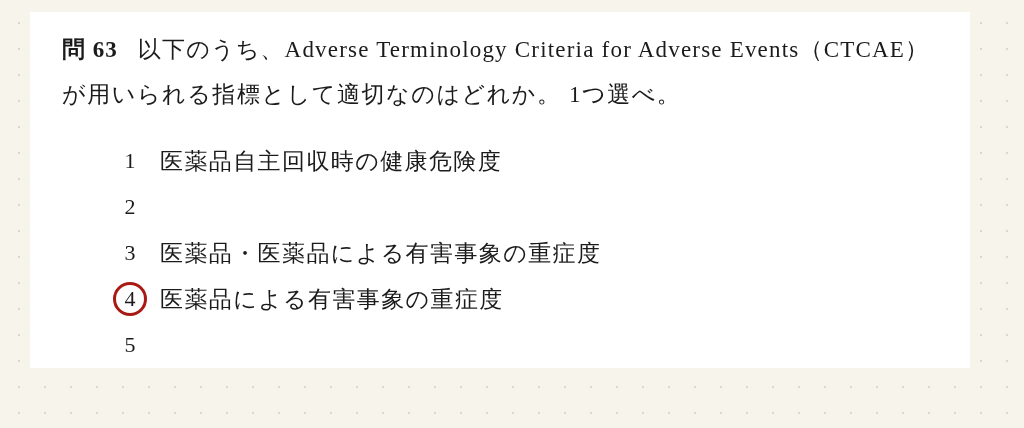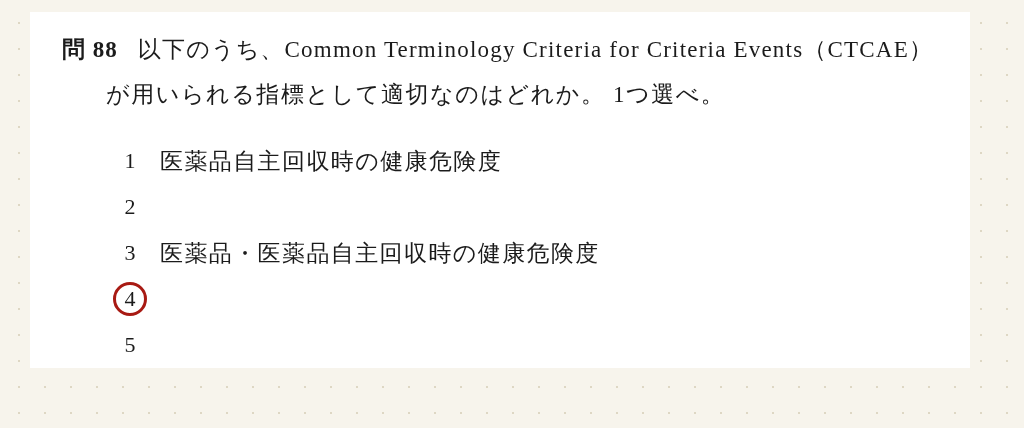--- a/index.html
+++ b/index.html
@@ -51,21 +51,20 @@
     font-size: 23px;
     margin-right: 20px;
     letter-spacing: 1px;
   }
   .q-text-1 {
     font-size: 23px;
     letter-spacing: 1.2px;
   }
   .q-line2 {
     margin-top: 14px;
-    margin-left: 44px;
     font-size: 23px;
     letter-spacing: 1.6px;
     color: #1b1b1b;
     white-space: nowrap;
   }
   .choices {
     position: absolute;
     left: 78px;
     top: 128px;
   }
@@ -106,44 +105,45 @@
 </style>
 </head>
 <body>
 
 <div class="bg-dots"></div>
 
 <div class="sheet">
 
   <div class="question-block">
     <div class="q-line1">
-      <span class="q-number">問 88</span>
-      <span class="q-text-1">以下のうち、Common Terminology Criteria for Criteria Events（CTCAE）</span>
+      <span class="q-number">問 63</span>
+      <span class="q-text-1">以下のうち、Adverse Terminology Criteria for Adverse Events（CTCAE）</span>
     </div>
     <div class="q-line2">が用いられる指標として適切なのはどれか。 1つ選べ。</div>
   </div>
 
   <div class="choices">
 
     <div class="choice">
       <span class="choice-num">1</span>
       <span class="choice-text">医薬品自主回収時の健康危険度</span>
     </div>
 
     <div class="choice">
       <span class="choice-num">2</span>
     </div>
 
     <div class="choice">
       <span class="choice-num">3</span>
-      <span class="choice-text">医薬品・医薬品自主回収時の健康危険度</span>
+      <span class="choice-text">医薬品・医薬品による有害事象の重症度</span>
     </div>
 
     <div class="choice">
       <span class="choice-num circled">4</span>
+      <span class="choice-text">医薬品による有害事象の重症度</span>
     </div>
 
     <div class="choice">
       <span class="choice-num">5</span>
     </div>
 
   </div>
 </div>
 
 </body></html>

